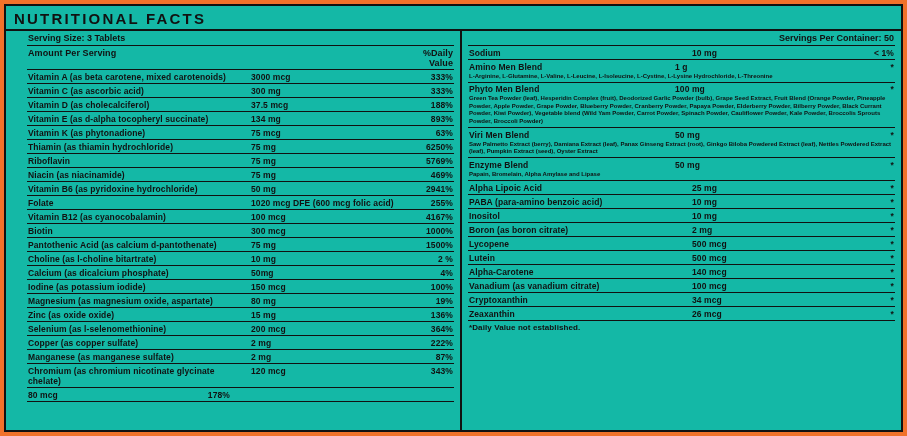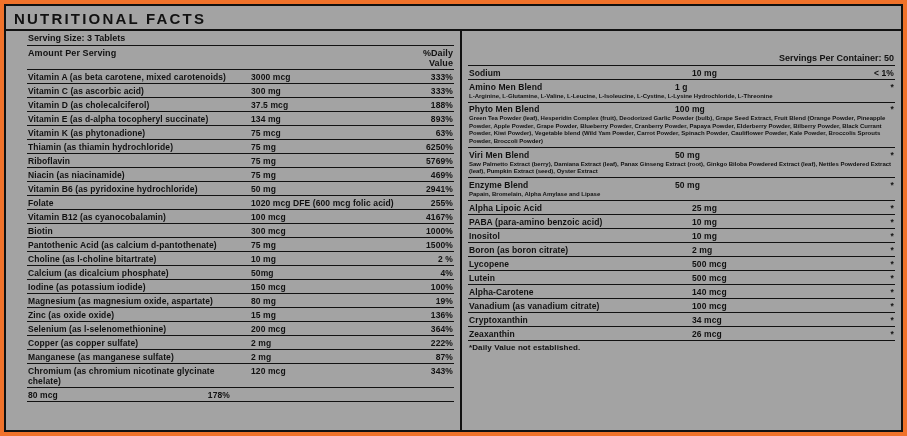--- a/index.html
+++ b/index.html
@@ -7,21 +7,21 @@
     width:907px;height:436px;
     background:#f0722a;
     font-family:"Liberation Sans", sans-serif;
     color:#111;
     overflow:hidden;
   }
   .panel{
     position:absolute;left:4px;top:4px;width:899px;height:428px;
     border:2px solid #111;
     box-sizing:border-box;
-    background:#a3a3a3;
+    background:#14b8a6;
     display:flex;flex-direction:column;
   }
   .title{
     font-size:15px;letter-spacing:2.2px;font-weight:bold;
     padding:4px 8px 2px 8px;color:#111;
   }
   .title-rule{height:2px;background:#111;margin:0 0 0 0;}
   .cols{display:flex;flex:1;min-height:0;padding-left:15px;}
   .col{flex:1;min-width:0;padding:0 6px;box-sizing:border-box;}
   .col.left{border-right:2px solid #111;}
@@ -34,21 +34,21 @@
     letter-spacing:.1px;
   }
   .row .nm{flex:1;min-width:0;padding-right:4px;}
   .row .amt{width:150px;flex:none;}
   .row .dv{width:52px;flex:none;text-align:right;}
   .row.hdr{font-size:9px;}
   .serving{
     font-size:9px;font-weight:bold;border-bottom:1px solid #111;
     padding:2px 1px;
   }
-  .serving.right{text-align:right;margin-top:20px;}
+  .serving.right{text-align:right;}
   .blend-desc{
     font-size:6px;line-height:7.4px;font-weight:bold;
     padding:1px 1px 2px 1px;letter-spacing:0;
   }
   .blend-row{border-bottom:none;padding-bottom:0;gap:17px;}
   .blend-wrap{border-bottom:1px solid #111;}
   .foot{
     font-size:8px;font-weight:bold;padding:2px 1px;letter-spacing:.1px;
   }
   .dv-head{text-align:right;}

